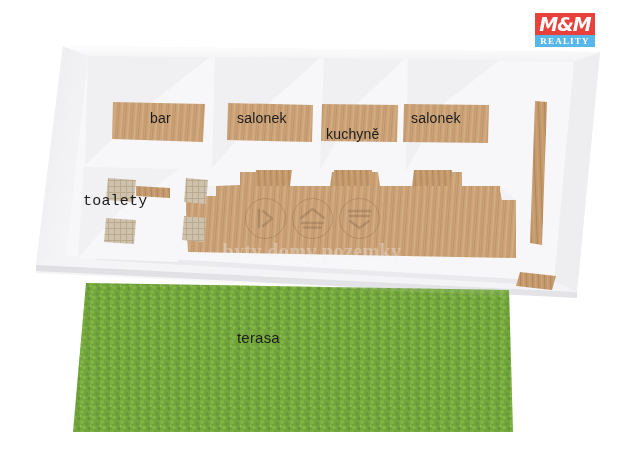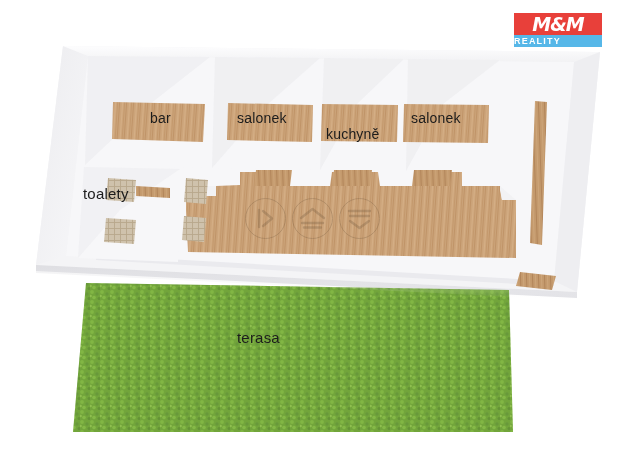--- a/index.html
+++ b/index.html
@@ -67,44 +67,44 @@
     font-weight: bold;
     color: #f2f2f2;
     text-shadow: 0 0 1px #9d8straight;
     font-family: "Liberation Serif", serif;
     letter-spacing: .4px;
   }
 
   
   #logo {
     position: absolute;
-    right: 22px;
+    right: 29px;
     top: 13px;
-    width: 88px;
+    width: 60px;
     user-select: none;
   }
   #logo .logo-main {
     background: #e8403a;
     text-align: center;
     padding: 1px 0 0 0;
     height: 21px;
     line-height: 21px;
     font-family: "DejaVu Sans", sans-serif;
     font-weight: bold;
     font-size: 19px;
     font-style: italic;
     color: #ffffff;
     letter-spacing: -1px;
   }
   #logo .logo-sub {
     background: #56b7e8;
-    text-align: left;
+    text-align: center;
     height: 12px;
     line-height: 12px;
-    font-family: Liberation Sans, sans-serif;
+    font-family: Liberation Serif, serif;
     font-weight: bold;
     font-size: 9px;
     color: #ffffff;
     letter-spacing: 1.2px;
   }
 </style>
 </head>
 <body>
 
 <div id="stage">
@@ -232,21 +232,21 @@
   </svg>
 
   <div class="room-label" style="left:150px; top:110px;">bar</div>
 
   <div class="room-label" style="left:237px; top:110px;">salonek</div>
 
   <div class="room-label" style="left:326px; top:126px;">kuchyně</div>
 
   <div class="room-label" style="left:411px; top:110px;">salonek</div>
 
-  <div class="room-label big" style="left:83px; top:185px;">toalety</div>
+  <div class="room-label big" style="left:83px; top:193px;font-family:Liberation Mono, monospace;">toalety</div>
 
   <div class="room-label big" style="left:237px; top:329px;">terasa</div>
 
   <div id="watermark">
     <div class="wm-icons">
       <div class="wm-circle">
         <svg width="39" height="39" viewBox="0 0 39 39">
           <path d="M13 11 L13 28 M17 12 L26 19.5 L17 27" fill="none" stroke="#7d6245" stroke-width="2.4" stroke-linecap="round" stroke-linejoin="round"></path>
         </svg>
       </div>
@@ -256,20 +256,21 @@
           <path d="M9 24 H30 M11 28.5 H28" fill="none" stroke="#7d6245" stroke-width="2.4" stroke-linecap="round"></path>
         </svg>
       </div>
       <div class="wm-circle">
         <svg width="39" height="39" viewBox="0 0 39 39">
           <path d="M9 12 H30 M10 17 H29" fill="none" stroke="#7d6245" stroke-width="2.4" stroke-linecap="round"></path>
           <path d="M10 22 L19.5 29 L29 22" fill="none" stroke="#7d6245" stroke-width="2.4" stroke-linecap="round" stroke-linejoin="round"></path>
         </svg>
       </div>
     </div>
+    <div class="wm-text">byty domy pozemky</div>
   </div>
 
   <div id="logo">
     <div class="logo-main">M&amp;M</div>
     <div class="logo-sub">REALITY</div>
   </div>
 
 </div>
 
 </body></html>

